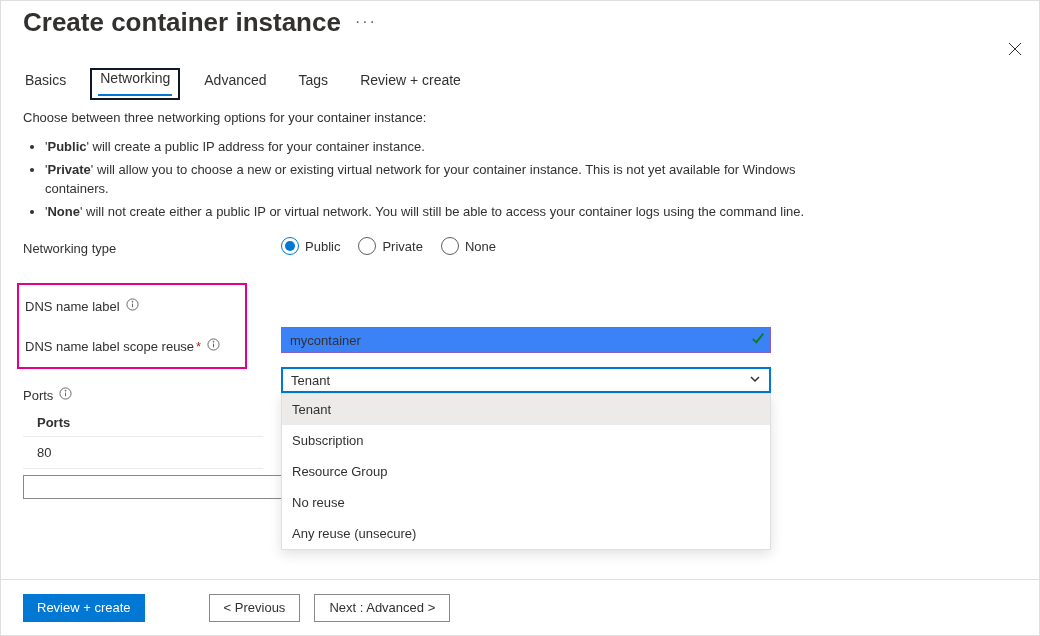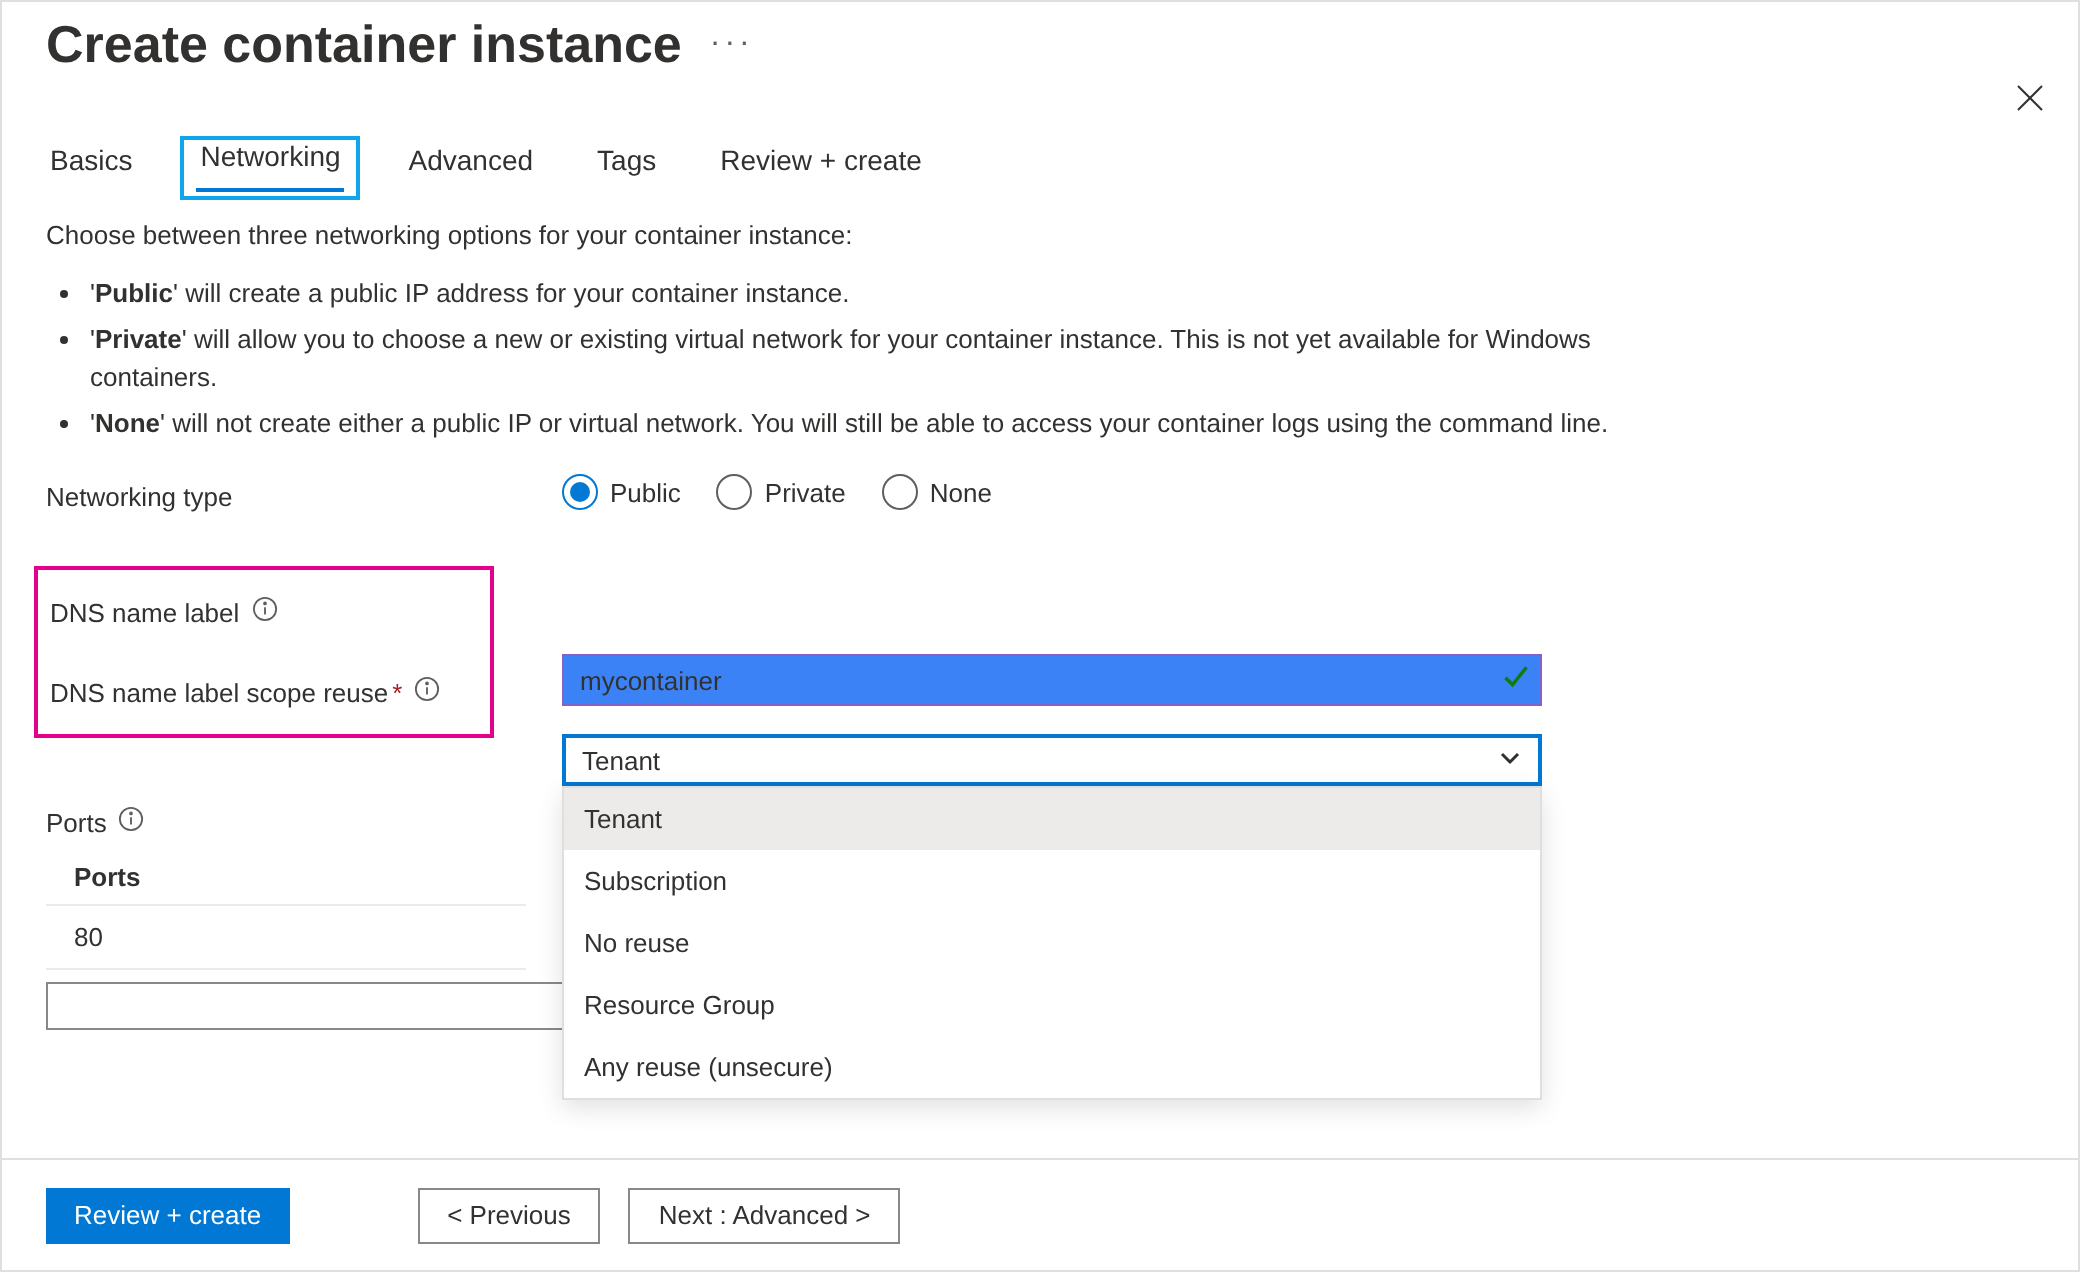--- a/index.html
+++ b/index.html
@@ -10,21 +10,21 @@
   .breadcrumb .sep { margin:0 6px; color:#605e5c;}
   .header-row { display:flex; align-items:center; padding:4px 22px 0 22px;}
   h1.page-title { font-size:26px; font-weight:600; margin:2px 0 0 0; flex: none;}
   .header-dots { margin-left:14px; color:#605e5c; letter-spacing:2px; font-size:16px; cursor:pointer;}
   .close-x { position:absolute; right:16px; top:40px; cursor:pointer; }
   .close-x svg { width:16px; height:16px; stroke:#323130; stroke-width:1;}
   .content { padding:0 22px; }
   .tabs { display:flex; gap:28px; margin-top:34px; font-size:14px; border-bottom:1px solid transparent;}
   .tab { padding:0 2px 8px 2px; cursor:pointer; color:#323130;}
   .tab.active { border-bottom:2px solid #0078d4; font-weight:400;}
-  .tab-highlight { border:2px solid #0ea5e9; padding:0 6px 4px 6px; margin:-4px -6px; display:inline-block;}
+  .tab-highlight { border:2px solid #0f172a; padding:0 6px 4px 6px; margin:-4px -6px; display:inline-block;}
   .intro { font-size:13px;}
   ul.bullets { margin:8px 0 4px 22px; padding:0;}
   ul.bullets li { margin-bottom:4px; line-height:1.45; font-size:13px; max-width:770px;}
   .form-area { margin-top:16px;}
   .form-row { display:flex; align-items:flex-start; margin-top:6px; min-height:30px;}
   .form-label { width:258px; padding-top:4px; font-size:13px; display:flex; align-items:center; gap:6px;}
   .req { color:#a4262c; margin-left:2px;}
   .info-icon svg{ width:13px; height:13px; stroke:#605e5c; fill:none;}
   .form-ctrl { flex:1; max-width:490px;}
   .radios { display:flex; gap:18px; align-items:center;}
@@ -42,21 +42,21 @@
   .check-icon { position:absolute; right:6px; top:4px;}
   .check-icon svg{ width:14px; height:14px; stroke:#107c10; fill:none; stroke-width:2;}
 
   .dropdown { position:relative;}
   .dropdown-toggle { width:100%; height:26px; border:2px solid #0078d4; background:#fff; padding:0 8px; font-size:13px; display:flex; align-items:center; justify-content:space-between; cursor:pointer;}
   .chevron svg{ width:12px; height:12px; stroke:#323130; fill:none; stroke-width:1.5;}
   .dropdown-menu { position:absolute; top:26px; left:0; width:100%; background:#fff; border:1px solid #e1dfdd; box-shadow:0 4px 12px rgba(0,0,0,0.12); z-index:10;}
   .dropdown-item { padding:8px 10px; font-size:13px; cursor:pointer;}
   .dropdown-item.selected { background:#edebe9;}
 
-  .ports-section { margin-top:34px;}
+  .ports-section { margin-top:18px;}
   .ports-header { font-size:13px; display:flex; align-items:center; gap:6px;}
   .ports-table { margin-top:8px;}
   .ports-table .thead { font-weight:600; font-size:13px; padding:4px 2px 6px 14px; border-bottom:1px solid #edebe9;}
   .ports-table .cell { padding:8px 2px 8px 14px; border-bottom:1px solid #edebe9; font-size:13px;}
   .ports-add { margin-top:6px; }
   .ports-add input{ width:480px; height:24px; border:1px solid #8a8886; padding:0 6px;}
 
   .footer { position:absolute; left:0; right:0; bottom:0; height:56px; border-top:1px solid #e1dfdd; display:flex; align-items:center; padding:0 22px; gap:64px; background:#fff; z-index:20;}
   .btn { height:28px; padding:0 14px; font-size:13px; cursor:pointer; display:inline-flex; align-items:center; justify-content:center;}
   .btn-primary { background:#0078d4; color:#fff; border:none;}
@@ -183,22 +183,22 @@
     <div class="row dropdown">
       <div class="dropdown-toggle">
         <span>Tenant</span>
         <span class="chevron"><svg viewBox="0 0 12 12">
               <polyline points="2,4 6,8 10,4"></polyline>
             </svg></span>
       </div>
       <div class="dropdown-menu">
         <div class="dropdown-item selected">Tenant</div>
         <div class="dropdown-item">Subscription</div>
+        <div class="dropdown-item">Resource Group</div>
         <div class="dropdown-item">No reuse</div>
-        <div class="dropdown-item">Resource Group</div>
         <div class="dropdown-item">Any reuse (unsecure)</div>
       </div>
     </div>
   </div>
 
   <div class="footer">
     <button class="btn btn-primary">Review + create</button>
     <div class="footer-nav">
       <button class="btn btn-outline">&lt; Previous</button>
       <button class="btn btn-outline">Next : Advanced &gt;</button>

